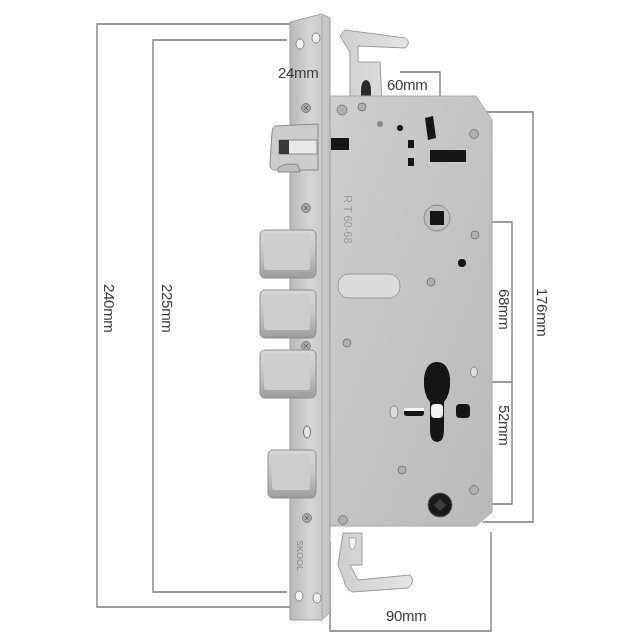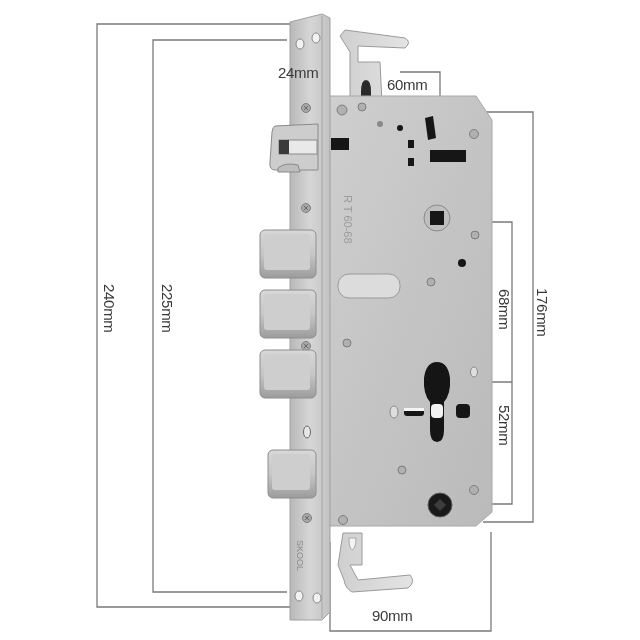--- a/index.html
+++ b/index.html
@@ -174,14 +174,14 @@
   </svg>
 
   
   <div class="dim-label rot" style="left:117px; top:284px;">240mm</div>
   <div class="dim-label rot" style="left:175px; top:284px;">225mm</div>
   <div class="dim-label" style="left:237px; top:65px;margin-left:41px;">24mm</div>
   <div class="dim-label" style="left:387px; top:77px;">60mm</div>
   <div class="dim-label rot" style="left:550px; top:288px;">176mm</div>
   <div class="dim-label rot" style="left:512px; top:289px;">68mm</div>
   <div class="dim-label rot" style="left:512px; top:405px;">52mm</div>
-  <div class="dim-label" style="left:372px; top:608px;">90mm</div>
+  <div class="dim-label" style="left:386px; top:608px;">90mm</div>
 </div>
 
 </body></html>

